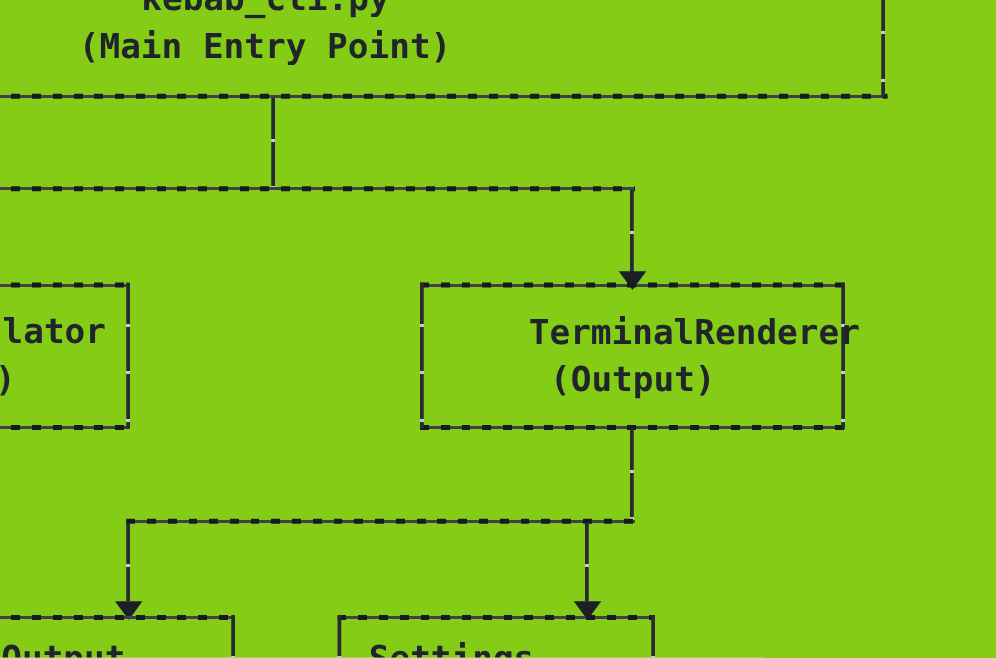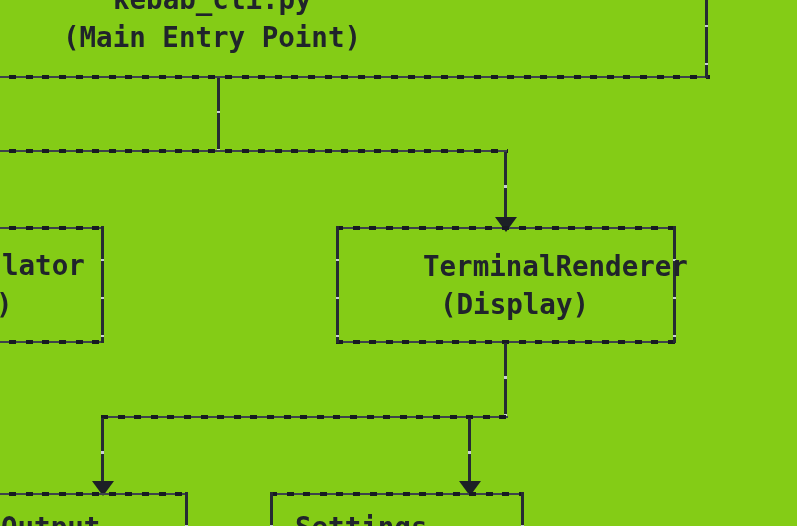--- a/index.html
+++ b/index.html
@@ -66,21 +66,21 @@
     <div class="t" style="left:2px; top:246px;">lator</div>
     <div class="t" style="left:-4px; top:285px;">)</div>
   </div>
 
   <div>
     <div class="h-line" style="left:336px; top:226px; width:340px;"></div>
     <div class="h-line" style="left:336px; top:340px; width:340px;"></div>
     <div class="v-line" style="left:336px; top:226px; height:117px;"></div>
     <div class="v-line" style="left:673px; top:226px; height:117px;"></div>
     <div class="t" style="left:383px; top:247px;margin-left:40px;">TerminalRenderer</div>
-    <div class="t" style="left:440px; top:285px;">(Display)</div>
+    <div class="t" style="left:440px; top:285px;">(Output)</div>
   </div>
 
   <div>
     <div class="v-line" style="left:504px; top:343px; height:73px;"></div>
     <div class="h-line" style="left:101px; top:415px; width:407px;"></div>
     <div class="v-line" style="left:101px; top:418px; height:63px;"></div>
     <div class="v-line" style="left:468px; top:418px; height:63px;"></div>
     <div class="arrow-down" style="left:92px; top:481px;"></div>
     <div class="arrow-down" style="left:459px; top:481px;"></div>
   </div>

